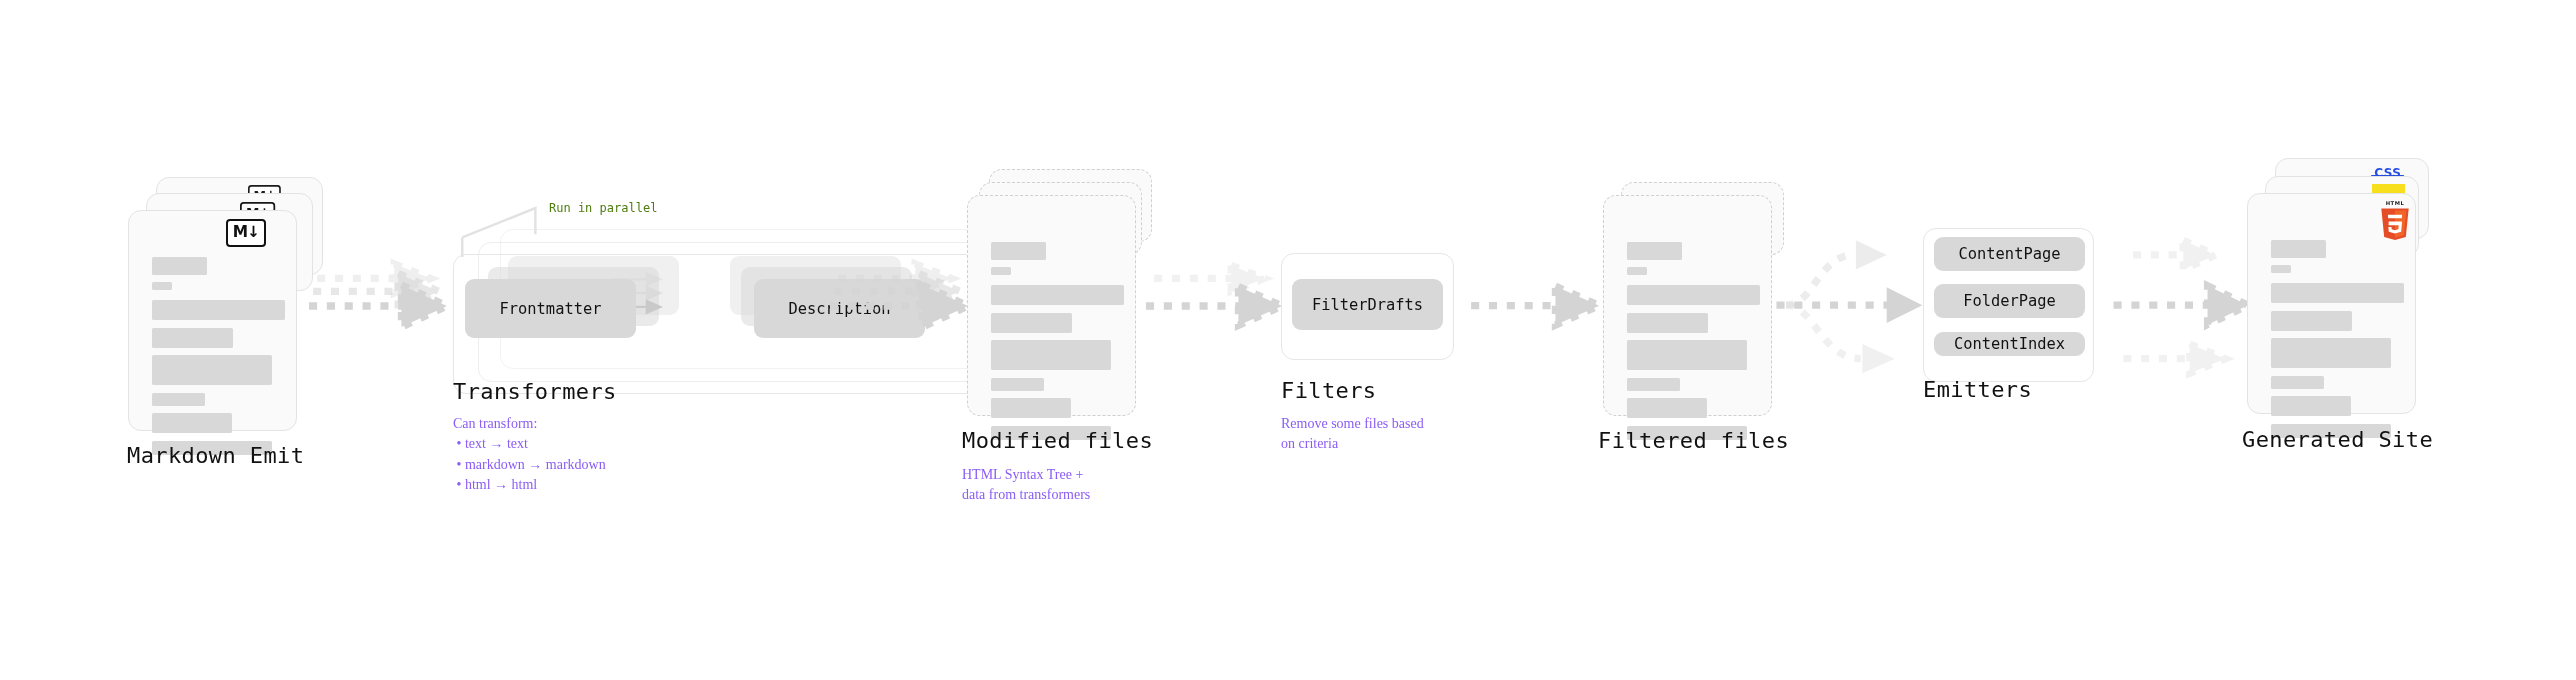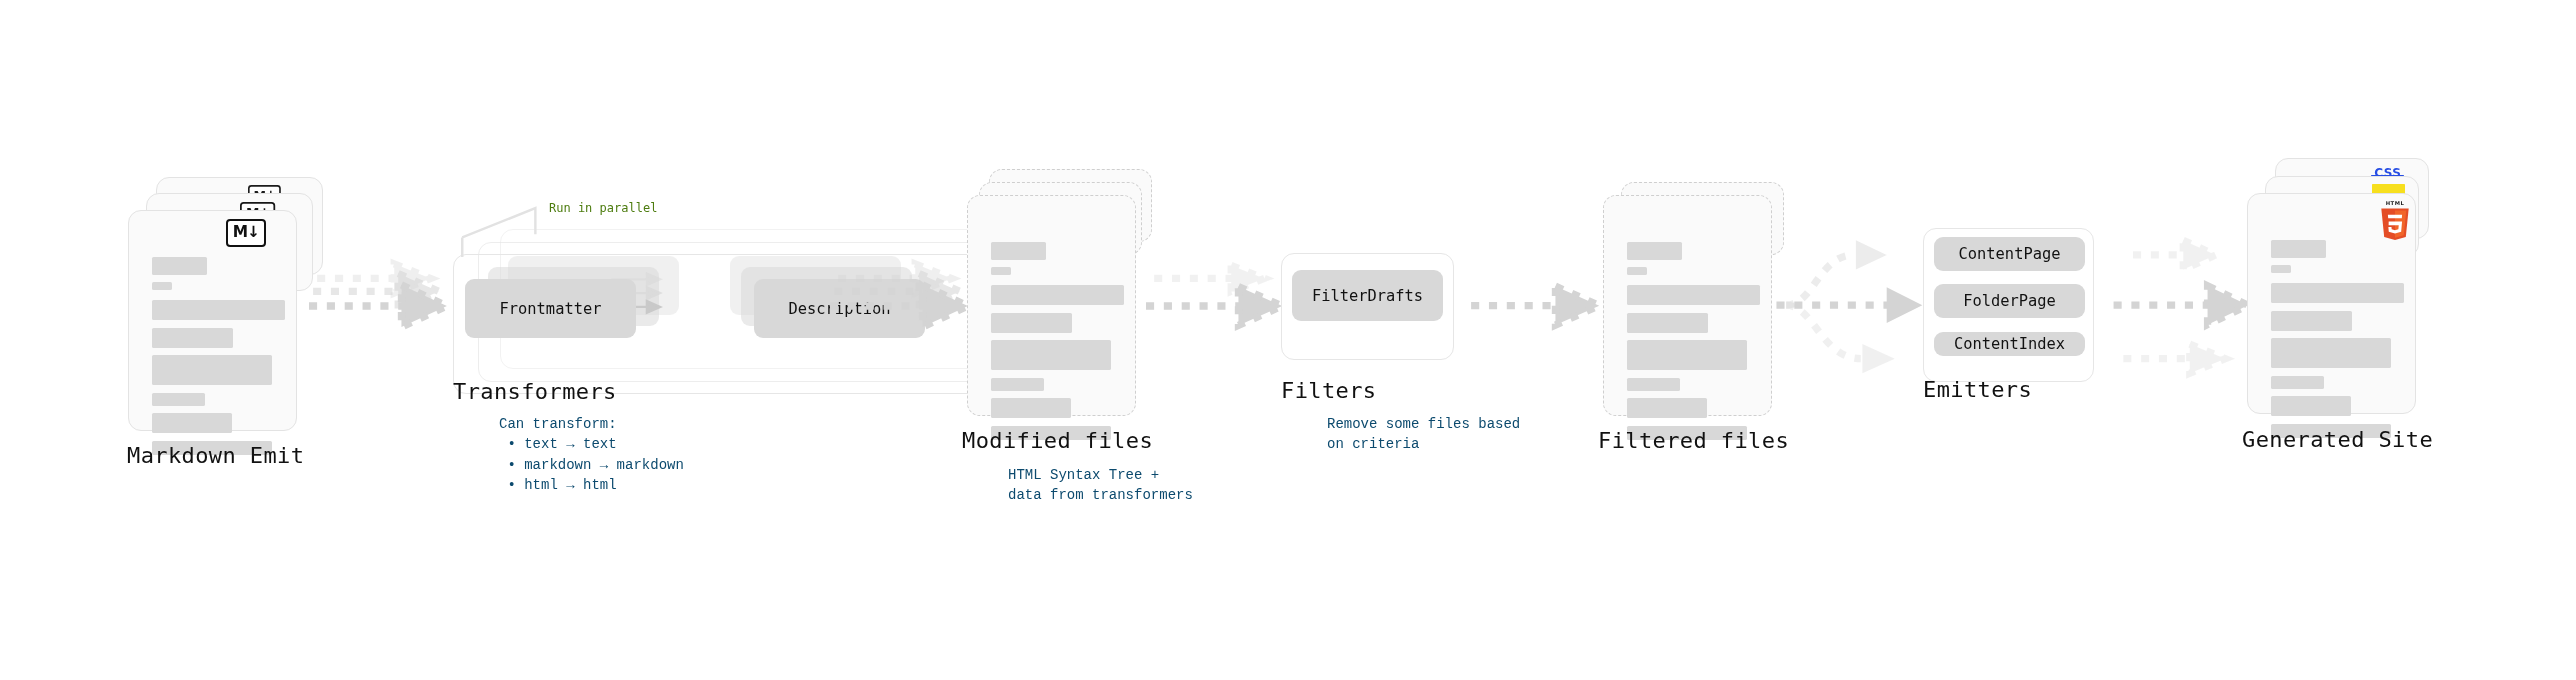--- a/index.html
+++ b/index.html
@@ -37,23 +37,22 @@
   .cssbadge{position:absolute;width:32.5px;height:8.1px;background:#264de4;border-radius:0.8px;}
   .cssbadge b{position:absolute;top:-9px;left:3.3px;font-size:12px;color:#264de4;font-family:"DejaVu Sans","Liberation Sans",sans-serif;letter-spacing:0.4px;}
   .jsbadge{position:absolute;width:32.5px;height:21px;background:#f7df1e;border-radius:0.8px;}
 
   
   .title{
     position:absolute;color:#111;font-size:22px;letter-spacing:0.4px;white-space:nowrap;
     font-family:"DejaVu Sans Mono","Liberation Mono",monospace;
   }
   .sub{
-    position:absolute;color:#0c4a6e;font-size:14px;line-height:1.45;white-space:pre;
-    font-family:Liberation Mono, monospace;
-    margin-left:46px;
+    position:absolute;color:#8b5cf6;font-size:14px;line-height:1.45;white-space:pre;
+    font-family:Liberation Serif, serif;
   }
 
   
   .gbox{position:absolute;border:1.6px solid #e6e6e6;border-radius:13px;box-sizing:border-box;background:transparent;}
   .chip{
     position:absolute;background:#d8d8d8;border-radius:9px;
     display:flex;align-items:center;justify-content:center;
     color:#111;font-size:15.4px;white-space:nowrap;
     font-family:"DejaVu Sans Mono","Liberation Mono",monospace;
     box-sizing:border-box;
@@ -197,21 +196,21 @@
           <polygon points="105,26 146,42 105,58"></polygon>
         </g>
       <g opacity="1">
           <line x1="0" y1="76" x2="122" y2="76"></line>
           <polygon points="114,52 168,76 114,100"></polygon>
         </g>
     </g>
   </svg>
 
   <div class="gbox" style="left:1281px;top:253px;width:173px;height:107px;"></div>
-  <div class="chip" style="left:1292px;top:270px;width:151px;height:51px;">FilterDrafts</div>
+  <div class="chip" style="left:1292px;top:279px;width:151px;height:51px;">FilterDrafts</div>
   <div class="title" style="left:1281px;top:378px;">Filters</div>
   <div class="sub" style="left:1281px;top:414px;">Remove some files based
 on criteria</div>
 
   <svg style="left:1463px;top:278px;" width="146" height="65" viewBox="0 0 180 80">
     <g stroke="#d4d4d4" stroke-width="9" stroke-dasharray="10 12" fill="#d4d4d4">
       <g opacity="1">
           <line x1="10" y1="34" x2="122" y2="34"></line>
           <polygon points="114,10 168,34 114,58"></polygon>
         </g>

